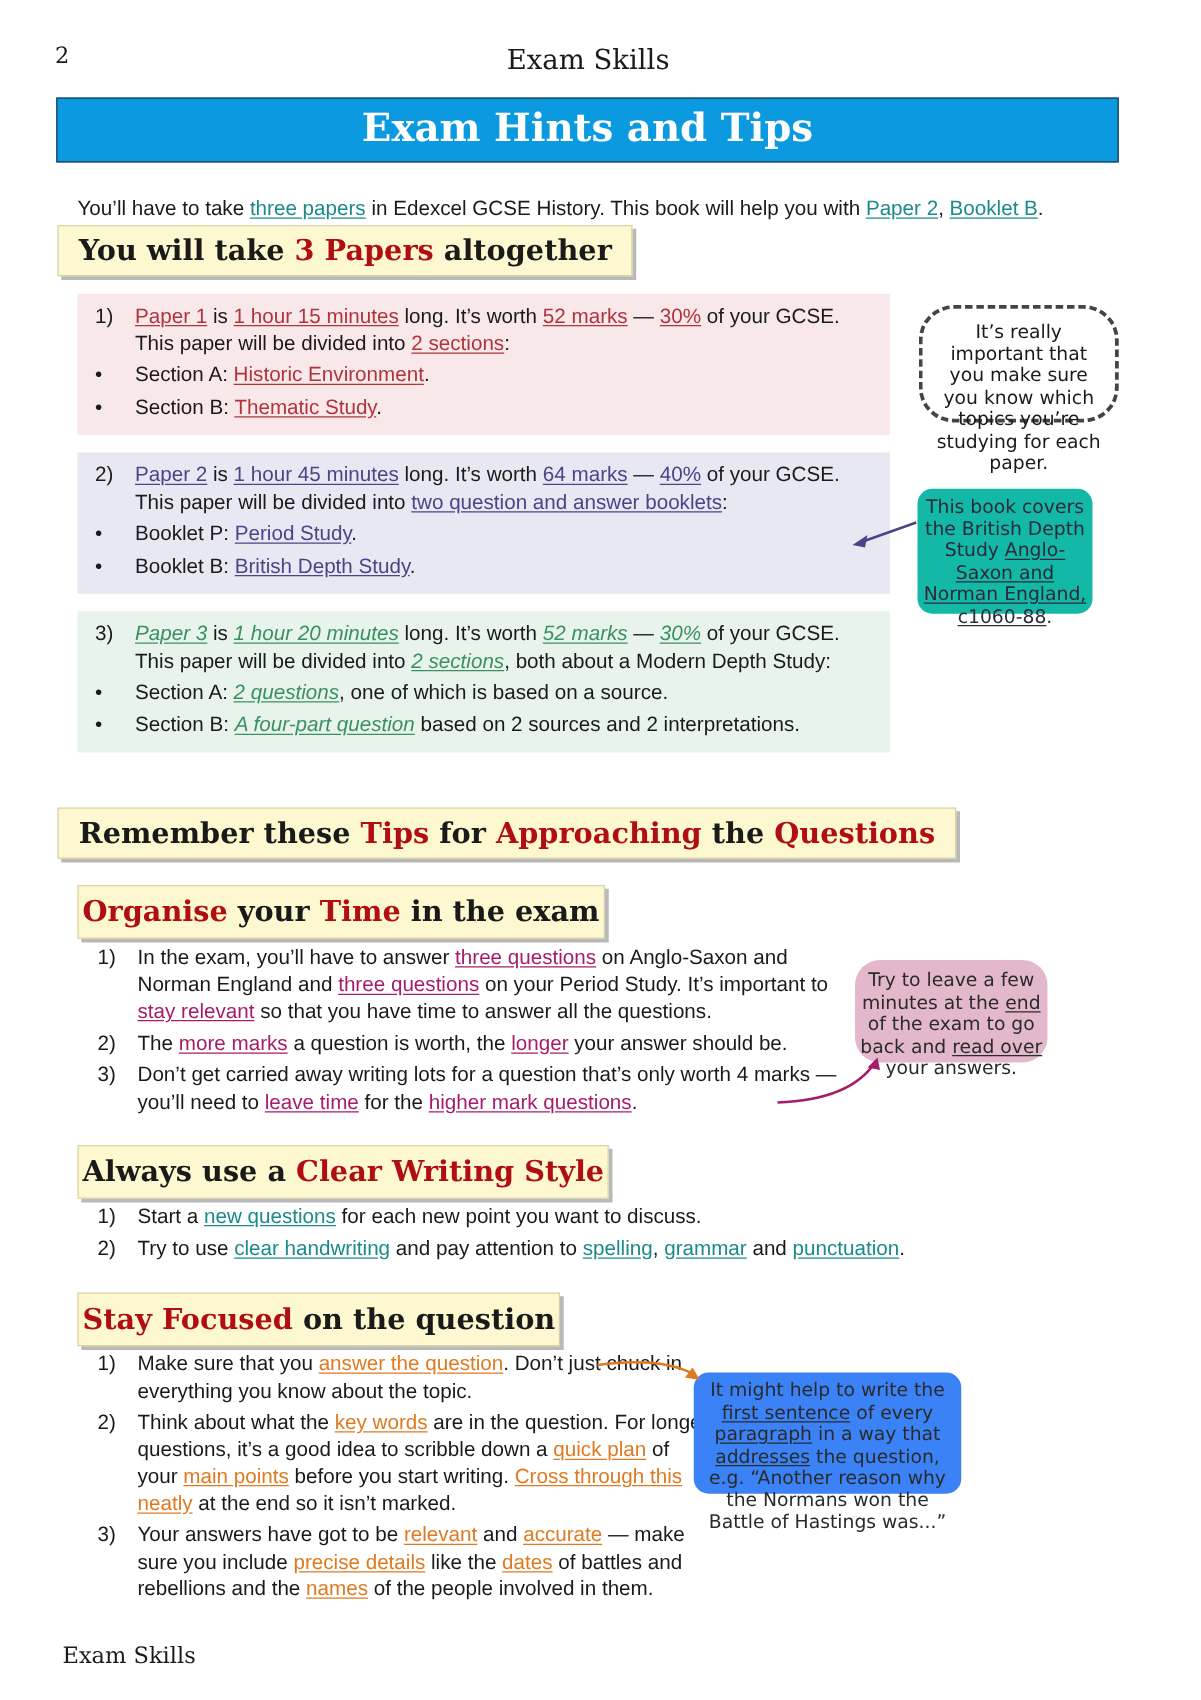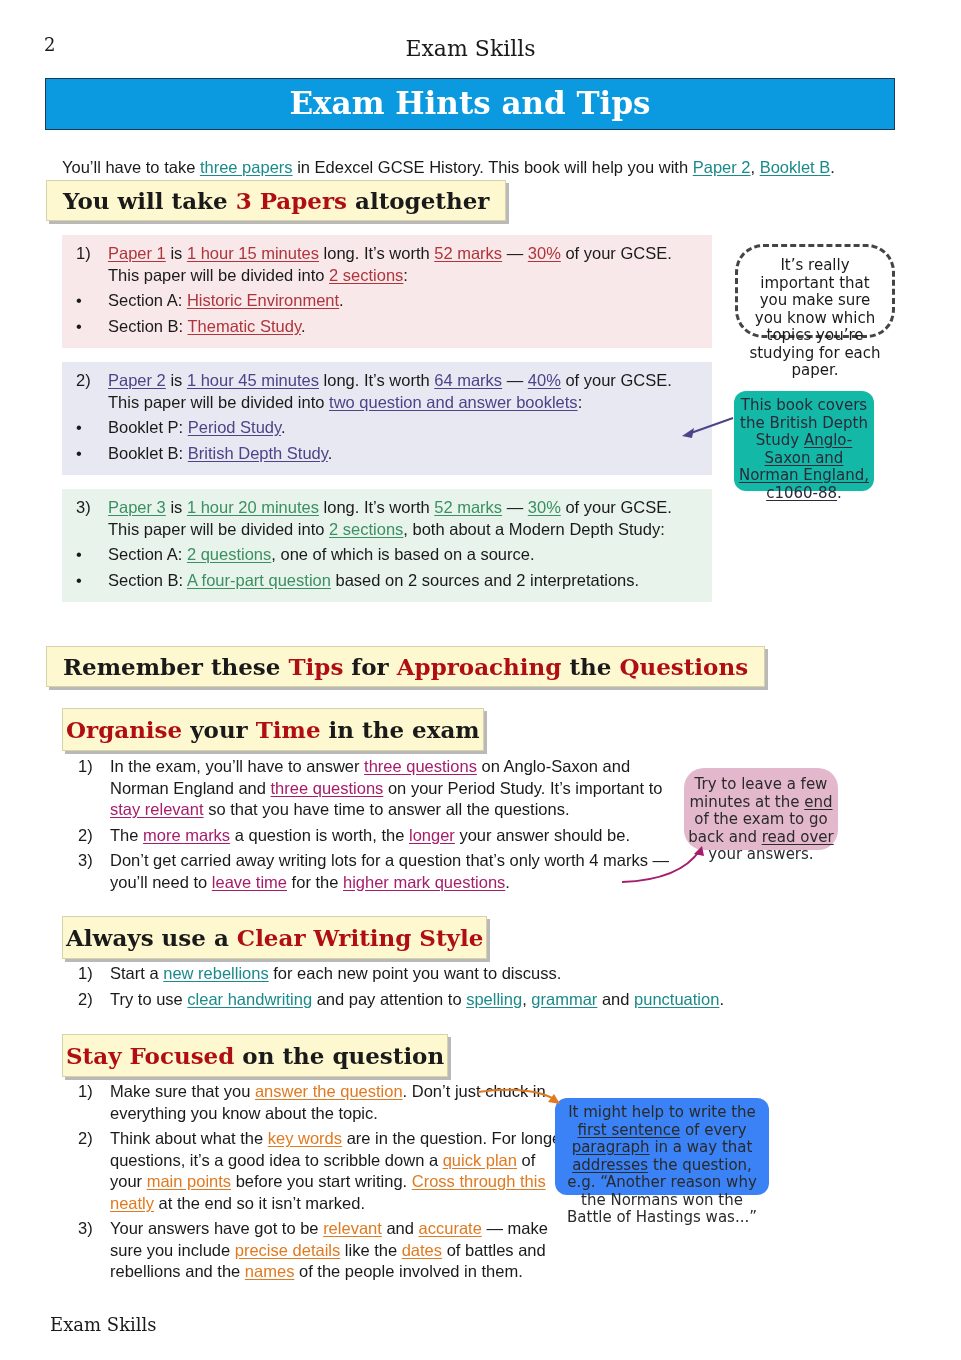--- a/index.html
+++ b/index.html
@@ -13,21 +13,21 @@
   .banner {
     left: 45px; top: 78px; width: 850px; height: 52px; background: #0b9ae0;
     border: 1px solid #20395a; box-sizing: border-box; text-align: center;
   }
   .banner span { color: #fff; font-family: "DejaVu Serif", serif; font-weight: bold; font-size: 31px; line-height: 48px; }
   .intro { left: 62px; top: 144px; font-size: 16.5px; margin-top: 14px; }
   .u { text-decoration: underline; text-underline-offset: 2px; }
   .teal { color: #1a8a8a; }
   .red-u { color: #b0343c; }
   .blue-u { color: #4a4488; }
-  .green-u { color: #3a9060; }
+  .green-u { color: #3a9060; font-style: italic; }
   .mag-u { color: #a61c6a; }
   .orange-u { color: #e07a20; }
   .dred { color: #b00e12; }
 
   .hbox {
     background: #fdf8cf; border: 1px solid #d8d2a8; box-shadow: 3px 3px 0 #b9b9b9;
     font-family: "DejaVu Serif", serif; font-weight: bold; box-sizing: border-box; white-space: nowrap;
   }
   .h-big { font-size: 23px; padding: 6px 16px; }
   .h-small { font-size: 23px; padding: 7px 3px; }
@@ -147,21 +147,21 @@
 <div class="abs note note-pink">
   <span>Try to leave a few minutes at the </span><span class="u">end</span><span> of the exam to go back and </span><span class="u">read over</span><span> your answers.</span>
 </div>
 
 <div class="abs hbox h-small" style="left:62px; top:916px;">
   <span>Always use a </span><span class="dred">Clear Writing Style</span>
 </div>
 <div class="abs list" style="top:963px; width:700px;">
     <div class="row">
       <span class="mk">1)</span>
-      <span><span>Start a </span><span class="u teal">new rebellions</span><span> for each new point you want to discuss.</span></span>
+      <span><span>Start a </span><span class="u teal">new questions</span><span> for each new point you want to discuss.</span></span>
     </div>
     <div class="row">
       <span class="mk">2)</span>
       <span><span>Try to use </span><span class="u teal">clear handwriting</span><span> and pay attention to </span><span class="u teal">spelling</span><span>, </span><span class="u teal">grammar</span><span> and </span><span class="u teal">punctuation</span><span>.</span></span>
     </div>
   </div>
 
 <div class="abs hbox h-small" style="left:62px; top:1034px;">
   <span class="dred">Stay Focused</span><span> on the question</span>
 </div>

